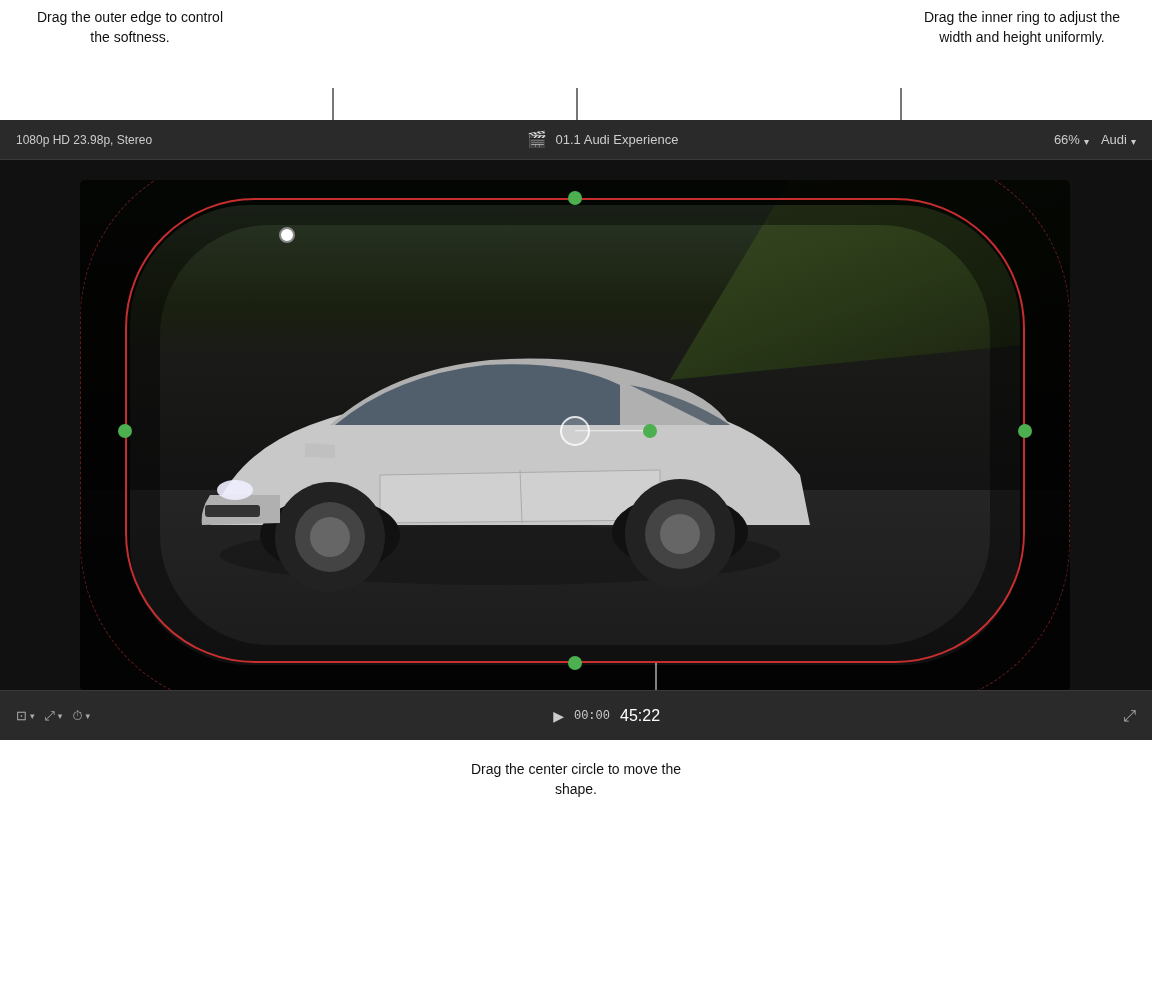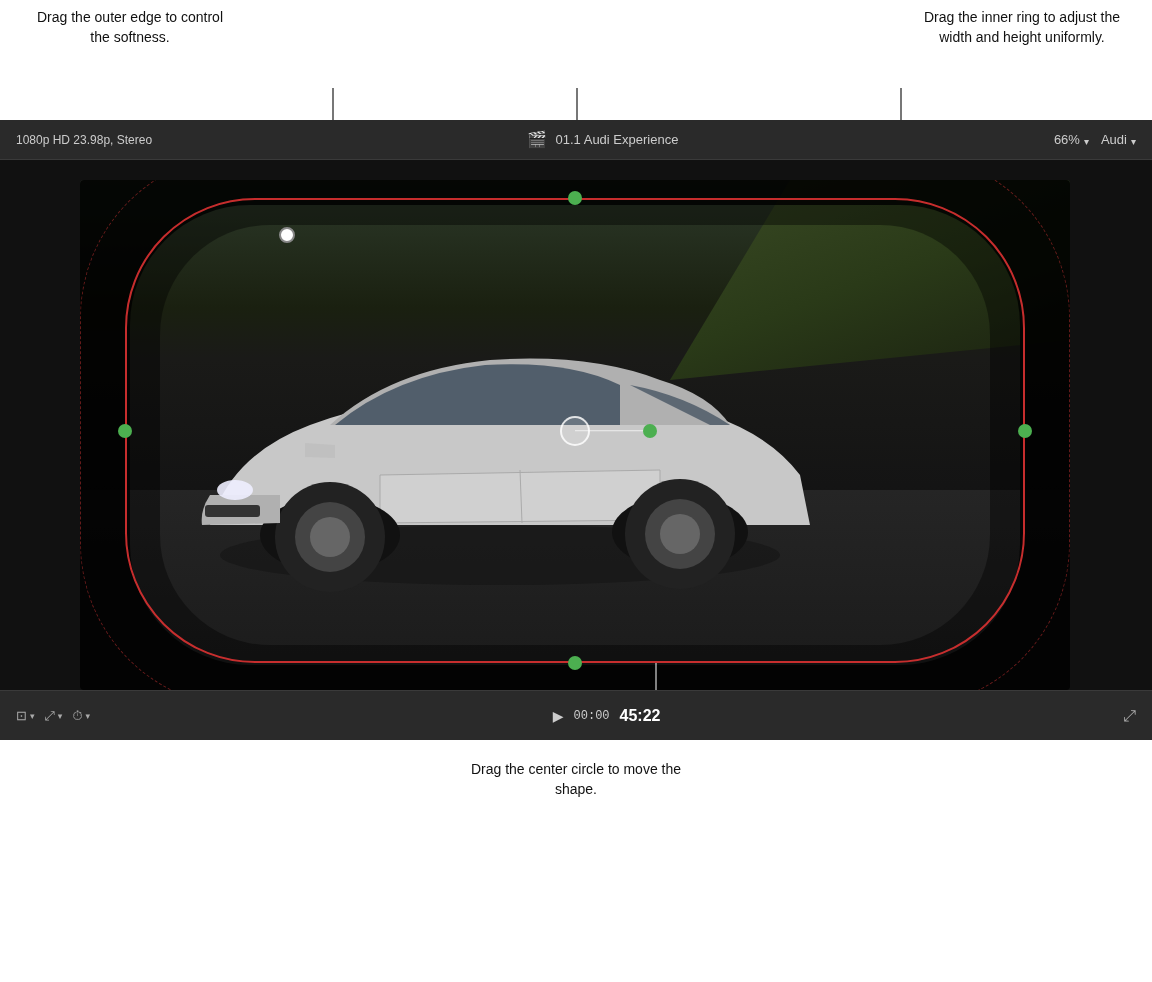--- a/index.html
+++ b/index.html
@@ -223,21 +223,21 @@
       align-items: center;
     }
 
     .timecode {
       font-family: 'Courier New', monospace;
       font-size: 12px;
       color: #ccc;
     }
 
     .timecode-bold {
-      font-weight: bold;
+      font-weight: normal;
       font-size: 16px;
       color: #fff;
     }
 
     
     .annotations-bottom {
       position: absolute;
       top: 740px;
       left: 0;
       width: 1152px;

